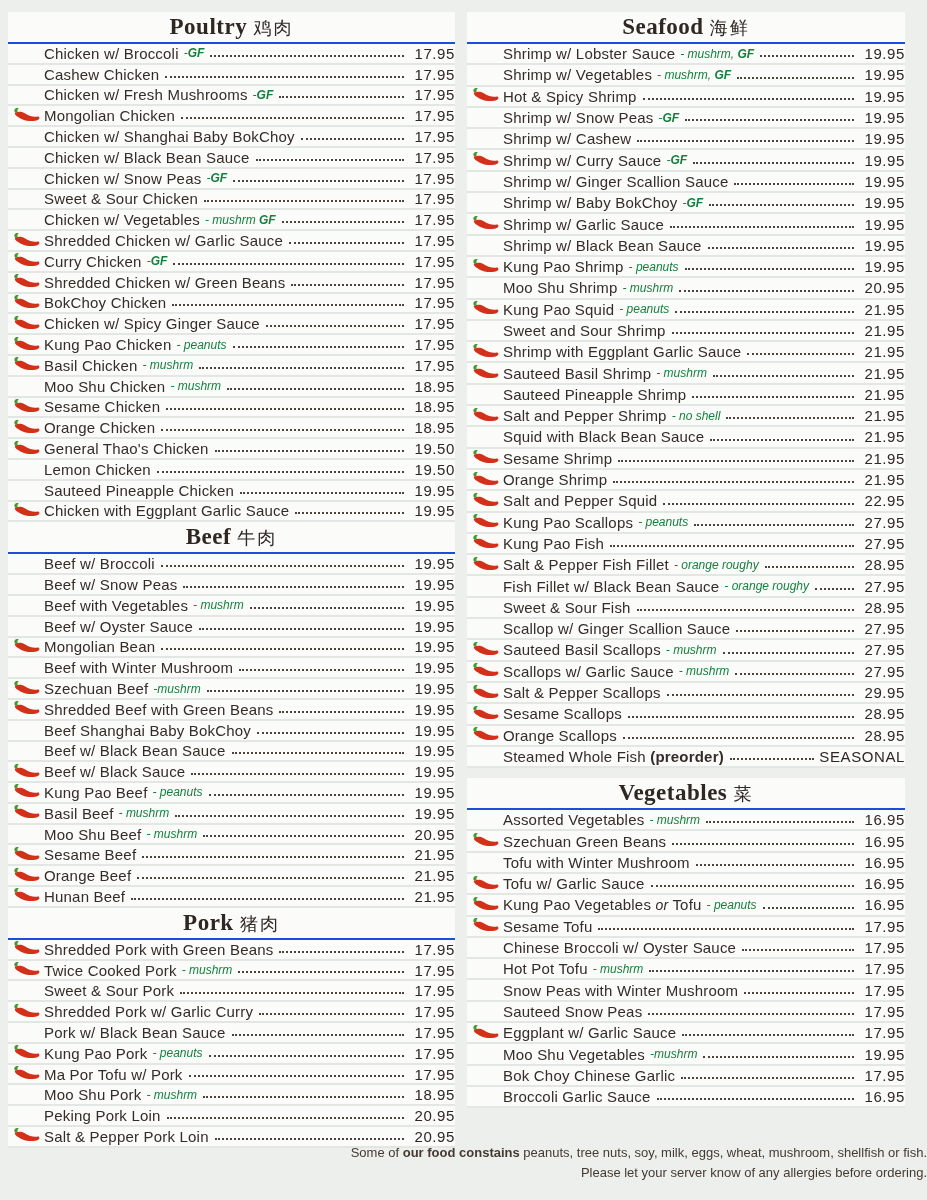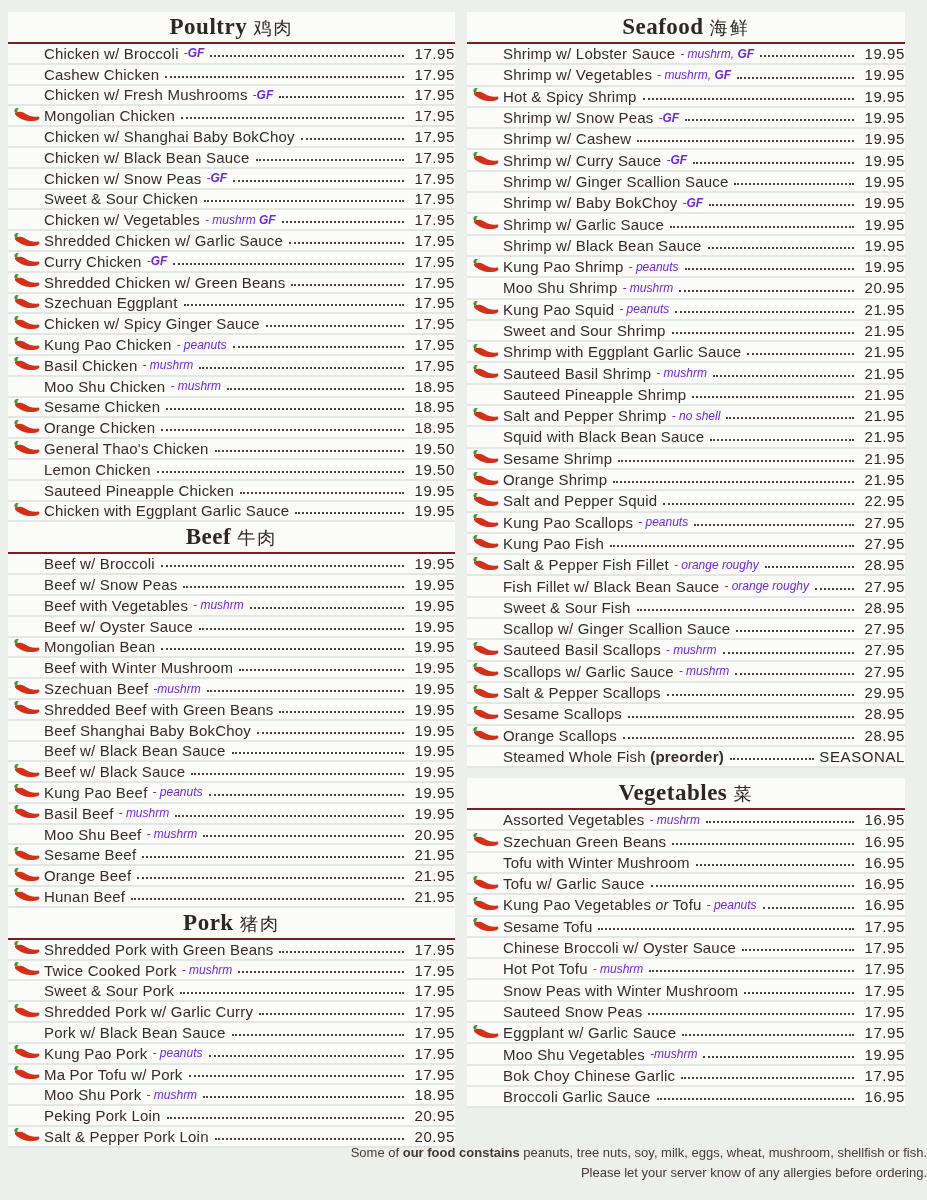--- a/index.html
+++ b/index.html
@@ -10,35 +10,35 @@
     color:#342c27;
   }
   .col{position:absolute;top:12px;}
   #col-left{left:8px;width:447px;}
   #col-right{left:467px;width:438px;}
   section{background:#fbfbfa;}
   #col-right section:nth-child(2){margin-top:10px;}
   .sec-h{
     margin:0;text-align:center;height:30px;line-height:30px;
     font-family:"Liberation Serif",serif;font-weight:700;font-size:23px;
-    border-bottom:2px solid #7f1d1d;color:#2e2722;
+    border-bottom:2px solid #1d4ed8;color:#2e2722;
     letter-spacing:.5px;
   }
   .sec-h .cn{font-size:18px;font-weight:400;letter-spacing:2px;}
   #col-left .row{height:18.8px;}
   #col-right .row{height:19.3px;}
   .row{
     display:flex;align-items:center;white-space:nowrap;overflow:hidden;
     border-bottom:2px solid #e3e7e4;
   }
   .chili-slot{flex:0 0 36px;display:flex;align-items:center;padding-left:2px;box-sizing:border-box;}
   .chili-slot svg{width:31px;height:18px;display:block;}
   .iname{font-size:15px;letter-spacing:.2px;}
   .iname i{font-size:14px;}
-  .note{font-style:italic;font-size:12px;margin-left:5px;color:#6d28d9;}
+  .note{font-style:italic;font-size:12px;margin-left:5px;color:#15803d;}
   .note b{font-weight:700;}
   .leader{
     flex:1;min-width:10px;height:0;align-self:flex-end;
     border-bottom:2px dotted #4b423c;margin:0 5px 6px 6px;
   }
   .price{font-size:15px;min-width:46px;text-align:right;letter-spacing:.6px;color:#2e2723;}
   .footer{
     position:absolute;left:0;right:0;top:1143px;text-align:right;
     font-size:13px;line-height:20px;color:#453a30;
   }
@@ -149,21 +149,21 @@
           <span class="leader"></span>
           <span class="price">17.95</span>
         </div>
         <div class="row">
           <span class="chili-slot">
             <svg viewBox="0 0 34 20" aria-hidden="true">
               <path d="M5.5,6.5 C3.4,3.1 5.5,0.7 9.6,1.2 C8.1,2.7 7.7,4.2 8.3,5.9 C7.2,5.9 6.3,6.1 5.5,6.5 Z" fill="#3d9b2b"></path>
               <path d="M5.5,6.5 C9.5,4.5 13.6,5.1 16.6,7.2 C21.6,10.4 26.1,11.3 29.9,10.7 C32.7,10.3 33.4,12.8 31.1,14.1 C25.6,17.0 16.8,15.6 10.8,12.4 C7.0,10.3 4.3,8.2 5.5,6.5 Z" fill="#d3301a"></path>
             </svg>
           </span>
-          <span class="iname">Szechuan Eggplant</span>
+          <span class="iname">BokChoy Chicken</span>
           <span class="leader"></span>
           <span class="price">17.95</span>
         </div>
         <div class="row">
           <span class="chili-slot">
             <svg viewBox="0 0 34 20" aria-hidden="true">
               <path d="M5.5,6.5 C3.4,3.1 5.5,0.7 9.6,1.2 C8.1,2.7 7.7,4.2 8.3,5.9 C7.2,5.9 6.3,6.1 5.5,6.5 Z" fill="#3d9b2b"></path>
               <path d="M5.5,6.5 C9.5,4.5 13.6,5.1 16.6,7.2 C21.6,10.4 26.1,11.3 29.9,10.7 C32.7,10.3 33.4,12.8 31.1,14.1 C25.6,17.0 16.8,15.6 10.8,12.4 C7.0,10.3 4.3,8.2 5.5,6.5 Z" fill="#d3301a"></path>
             </svg>
           </span>

